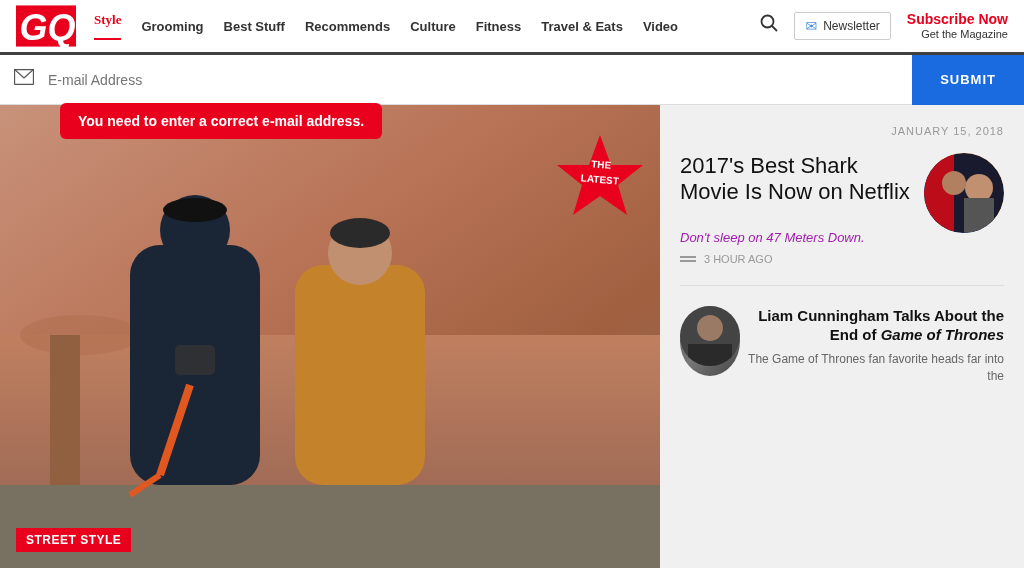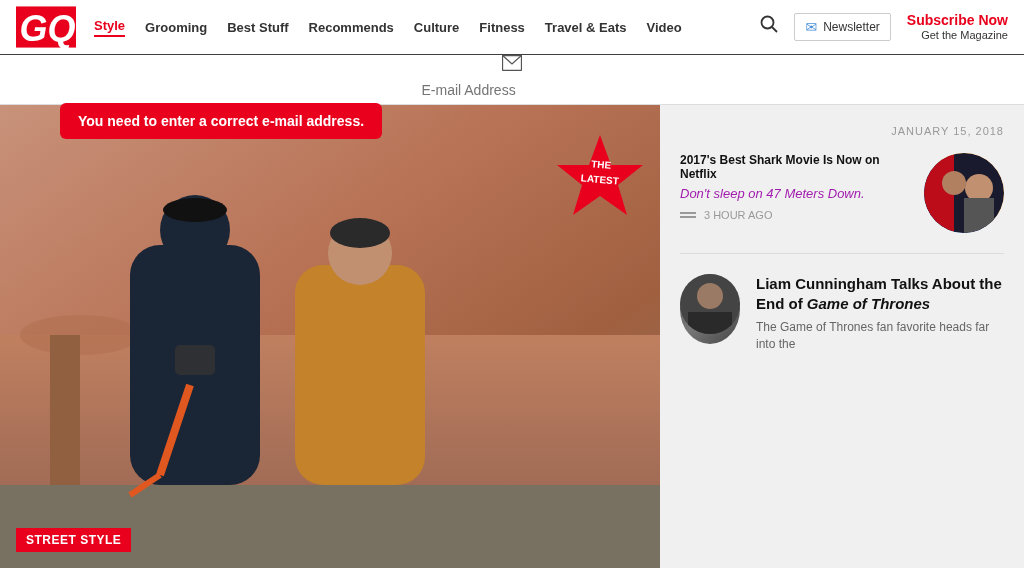--- a/index.html
+++ b/index.html
@@ -5,21 +5,21 @@
     * { margin: 0; padding: 0; box-sizing: border-box; }
     body { font-family: 'Arial', sans-serif; background: #f0f0f0; width: 1024px; height: 568px; overflow: hidden; position: relative; }
 
     
     .header {
       background: #fff;
       height: 55px;
       display: flex;
       align-items: center;
       padding: 0 16px;
-      border-bottom: 1px solid #404040;
+      border-bottom: 3px solid #404040;
       position: relative;
       z-index: 10;
     }
 
     .logo-container {
       display: flex;
       align-items: center;
       margin-right: 18px;
     }
 
@@ -35,21 +35,22 @@
       font-weight: 600;
       color: #333;
       text-decoration: none;
       cursor: pointer;
       white-space: nowrap;
     }
 
     .nav-item.active {
       color: #e8001c;
       border-bottom: 2px solid #e8001c;
-      padding-bottom: 2px;
+      padding-bottom: 10px;
+      font-family: Liberation Serif, serif;
     }
 
     .header-right {
       display: flex;
       align-items: center;
       gap: 16px;
       margin-left: auto;
     }
 
     .search-icon-btn {
@@ -96,21 +97,20 @@
       display: block;
     }
 
     
     .email-bar {
       background: #fff;
       height: 50px;
       display: flex;
       align-items: center;
       border-bottom: 1px solid #ddd;
-      flex-direction: column;
     }
 
     .email-icon-wrapper {
       padding: 0 14px;
       color: #555;
       font-size: 18px;
     }
 
     .email-input {
       flex: 1;
@@ -209,25 +209,25 @@
       padding-bottom: 20px;
       border-bottom: 1px solid #ddd;
     }
 
     .article-text-1 {
       flex: 1;
       padding-right: 12px;
     }
 
     .article-title-1 {
-      font-size: 12px;
-      font-weight: 700;
+      font-size: 22px;
+      font-weight: 400;
       color: #111;
       line-height: 1.2;
-      margin-bottom: 4px;
+      margin-bottom: 24px;
     }
 
     .article-subtitle-1 {
       font-size: 13px;
       color: #a21caf;
       margin-bottom: 8px;
       font-style: italic;
     }
 
     .article-subtitle-1 em {
@@ -270,21 +270,22 @@
       display: flex;
       align-items: center;
       justify-content: center;
       background: linear-gradient(45deg, #1e3a6e 0%, #2a4a8a 40%, #e8a030 60%, #c07840 100%);
     }
 
     
     .article-card-2 {
       display: flex;
       align-items: flex-start;
-      gap: 16px;
+      gap: 1px;
+      text-align: right;
     }
 
     .article-thumbnail-2 {
       width: 60px;
       height: 70px;
       border-radius: 50%;
       background: linear-gradient(135deg, #555 0%, #777 50%, #444 100%);
       flex-shrink: 0;
     }
 
@@ -359,20 +360,21 @@
 </header>
 
 <div class="email-bar">
   <div class="email-icon-wrapper">
     <svg width="20" height="16" viewBox="0 0 20 16" fill="none">
       <rect x="0.5" y="0.5" width="19" height="15" rx="1" stroke="#555" stroke-width="1.3"></rect>
       <polyline points="0,0 10,9 20,0" stroke="#555" stroke-width="1.3" fill="none"></polyline>
     </svg>
   </div>
   <input class="email-input" type="email" placeholder="E-mail Address" style="">
+  <button class="submit-btn">SUBMIT</button>
 </div>
 
 <div class="error-message">You need to enter a correct e-mail address.</div>
 
 <div class="main-content">
 
   <div class="hero-section">
     <div class="hero-bg">
 
       <svg width="660" height="463" viewBox="0 0 660 463" style="position:absolute;top:0;left:0;" xmlns="http://www.w3.org/2000/svg">

